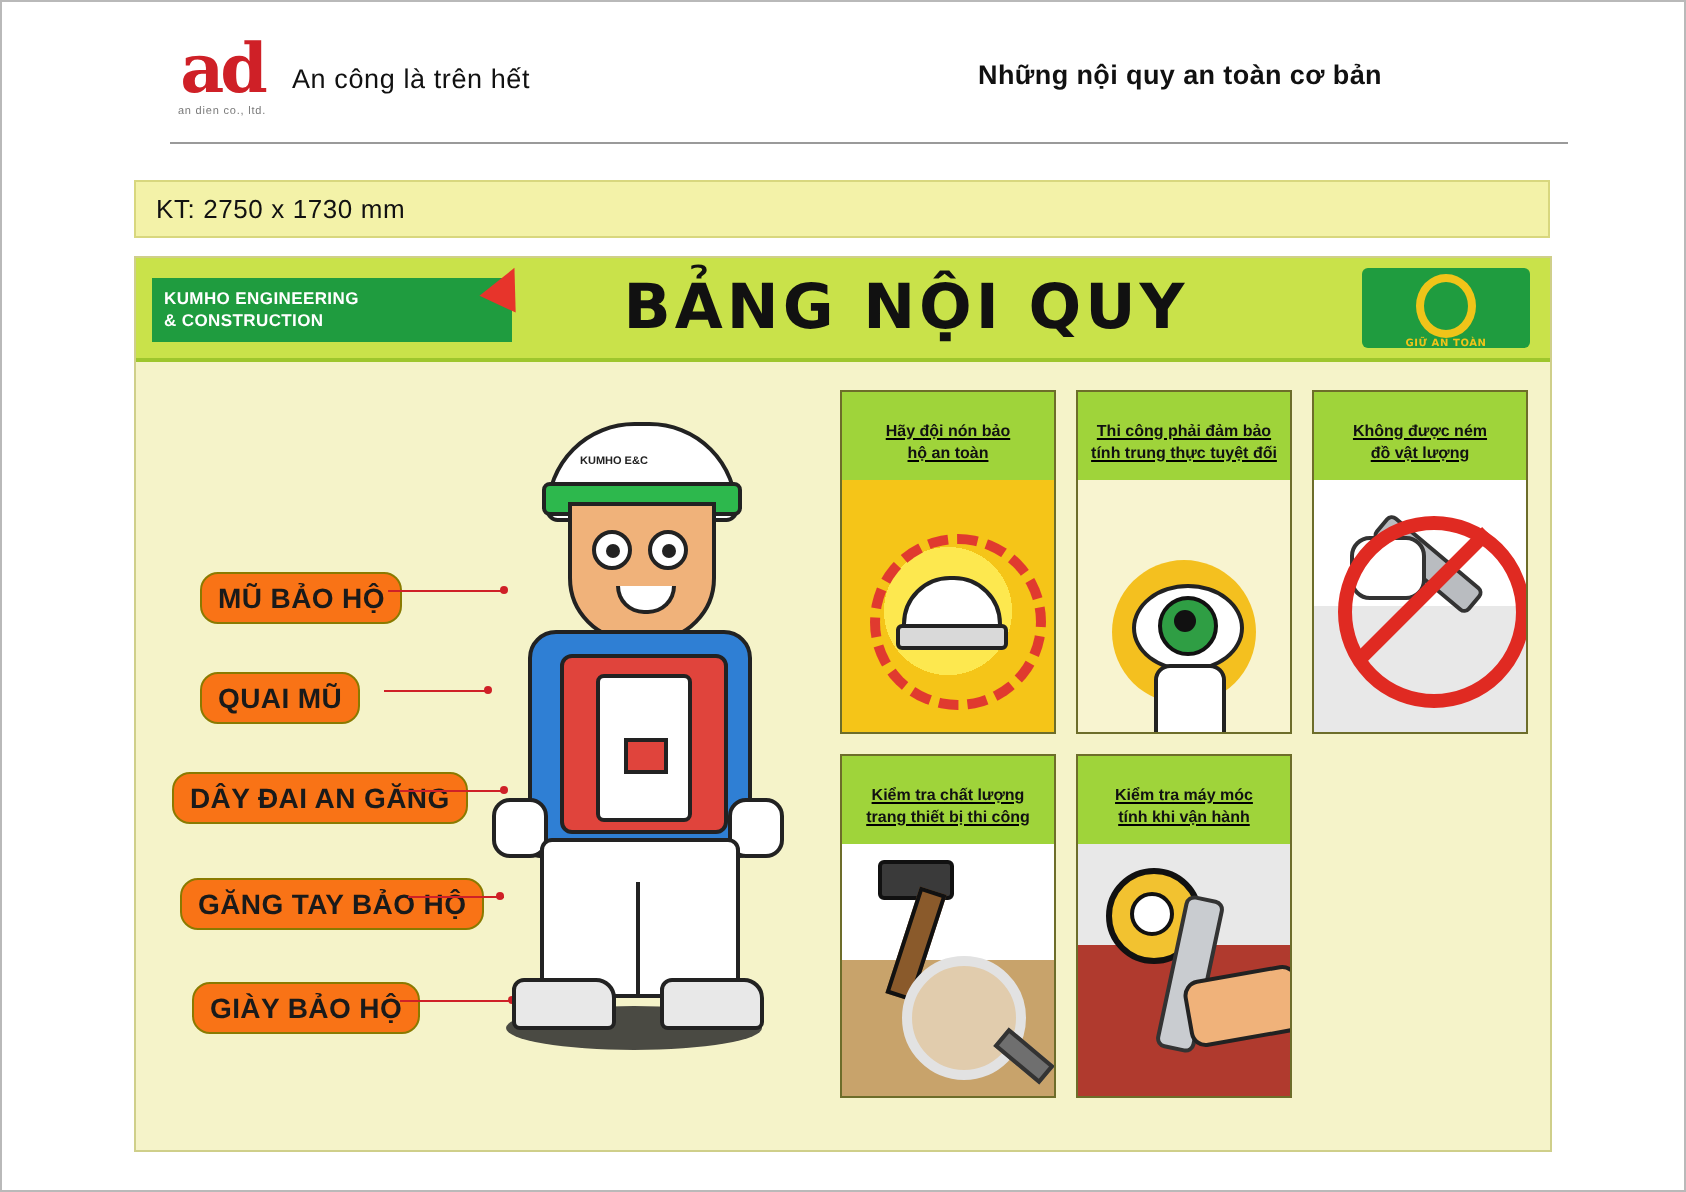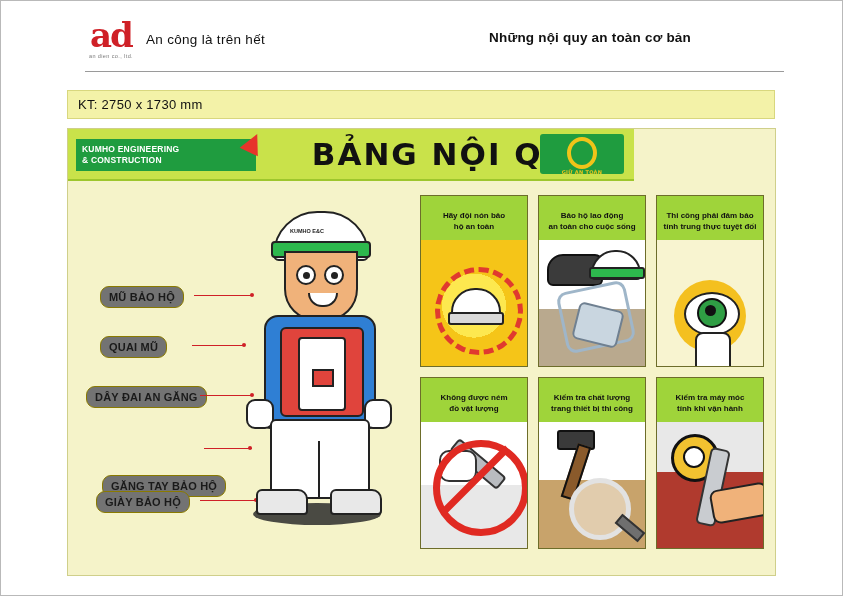--- a/index.html
+++ b/index.html
@@ -55,21 +55,21 @@
   .ktbar span{
     font-family:"Liberation Sans", sans-serif;
     font-size:13px;color:#111;padding-left:10px;letter-spacing:.3px;
   }
   
   .poster{
     position:absolute;left:66px;top:127px;width:707px;height:446px;
     background:#f5f3c9;border:1px solid #cfcf8a;
   }
   .poster-top{
-    position:absolute;left:0;top:0;width:566px;height:50px;
+    position:absolute;left:0;top:0;width:707px;height:50px;
     background:#c9e24a;
     border-bottom:2px solid #9ec62d;
   }
   .kumho{
     position:absolute;left:8px;top:10px;width:180px;height:32px;
     background:#1f9c3f;
     color:#fff;font-size:8.5px;font-weight:bold;
     font-family:"Liberation Sans", sans-serif;
     line-height:11px;padding:5px 6px;box-sizing:border-box;
     letter-spacing:.2px;
@@ -95,23 +95,23 @@
   .seal .txt{font-size:5px;color:#f0c419;font-weight:bold;letter-spacing:.3px;}
   .poster-body{
     position:absolute;left:0;top:52px;width:707px;height:392px;
   }
   
   .labels{
     position:absolute;left:14px;top:20px;width:190px;height:350px;
   }
   .lbl{
     position:absolute;
-    background:#737373;border:1.5px solid #8a7a00;border-radius:9px;
-    font-family:"Liberation Sans", sans-serif;
-    font-size:11px;font-weight:bold;color:#1a1a1a;
+    background:#f97316;border:1.5px solid #8a7a00;border-radius:9px;
+    font-family:"Liberation Sans", sans-serif;
+    font-size:14px;font-weight:bold;color:#1a1a1a;
     padding:4px 8px;white-space:nowrap;letter-spacing:.2px;
   }
   .lbl-line{position:absolute;height:1px;background:#cf2027;}
   .dot{position:absolute;width:4px;height:4px;border-radius:50%;background:#cf2027;}
   
   .mascot{position:absolute;left:170px;top:30px;width:160px;height:330px;}
   .shadow{
     position:absolute;left:15px;top:292px;width:128px;height:22px;
     background:#2b2b2b;border-radius:50%;opacity:.85;
   }
@@ -161,21 +161,21 @@
     position:absolute;width:48px;height:22px;background:#e8e8e8;border:2px solid #222;border-radius:6px 10px 4px 4px;top:278px;
   }
   .boot.l{left:18px;} .boot.r{left:92px;}
   
   .cards{
     position:absolute;left:352px;top:14px;width:344px;height:366px;
     display:grid;grid-template-columns:repeat(3,108px);grid-template-rows:172px 172px;
     gap:10px 10px;
   }
   .card{
-    position:relative;border:1.5px solid #6d6d2a;background:#0ea5e9;overflow:hidden;
+    position:relative;border:1.5px solid #6d6d2a;background:#0ea5e9;overflow:hidden;text-decoration:underline;
   }
   .card-head{
     height:44px;box-sizing:border-box;padding:5px 3px 0;
     display:flex;align-items:center;justify-content:center;text-align:center;
     font-family:"Liberation Sans", sans-serif;
     font-size:8px;font-weight:bold;color:#111;line-height:11px;
   }
   .card-art{position:absolute;left:0;top:44px;right:0;bottom:0;}
   .h-green{background:#9fd43a;}
   
@@ -248,21 +248,21 @@
         <div class="txt">GIỮ AN TOÀN</div>
       </div>
     </div>
 
     <div class="poster-body">
 
       <div class="labels">
         <div class="lbl" style="left:18px;top:85px;">MŨ BẢO HỘ</div>
         <div class="lbl" style="left:18px;top:135px;">QUAI  MŨ</div>
         <div class="lbl" style="left:4px;top:185px;">DÂY ĐAI AN GĂNG</div>
-        <div class="lbl" style="left:20px;top:238px;margin-top:36px;">GĂNG TAY BẢO HỘ</div>
+        <div class="lbl" style="left:8px;top:238px;">GĂNG TAY BẢO HỘ</div>
         <div class="lbl" style="left:14px;top:290px;">GIÀY BẢO HỘ</div>
 
         <div class="lbl-line" style="left:112px;top:94px;width:58px;"></div>
         <div class="lbl-line" style="left:110px;top:144px;width:52px;"></div>
         <div class="lbl-line" style="left:118px;top:194px;width:52px;"></div>
         <div class="lbl-line" style="left:122px;top:247px;width:48px;"></div>
         <div class="lbl-line" style="left:118px;top:299px;width:56px;"></div>
 
         <div class="dot" style="left:168px;top:92px;"></div>
         <div class="dot" style="left:160px;top:142px;"></div>
@@ -306,32 +306,20 @@
           <div class="card-head h-green" style="white-space:pre-line;">Hãy đội nón bảo
 hộ an toàn</div>
           <div class="card-art">
             <div class="art-rays"></div>
             <div class="ray-circle"></div>
             <div class="helmet-sm"></div>
             <div class="helmet-sm-band"></div>
           </div>
         </div>
 
-        <div class="card">
-          <div class="card-head h-green" style="white-space:pre-line;">Bảo hộ lao động
-an toàn cho cuộc sống</div>
-          <div class="card-art">
-            <div class="art-boots"></div>
-            <div class="boot-big"></div>
-            <div class="helm-boots"></div>
-            <div class="helm-boots-band"></div>
-            <div class="harness"></div>
-            <div class="harness2"></div>
-          </div>
-        </div>
 
         <div class="card">
           <div class="card-head h-green" style="white-space:pre-line;">Thi công phải đảm bảo
 tính trung thực tuyệt đối</div>
           <div class="card-art">
             <div class="art-eye"></div>
             <div class="eye-sun"></div>
             <div class="eye-white"></div>
             <div class="eye-iris"></div>
             <div class="eye-pup"></div>

